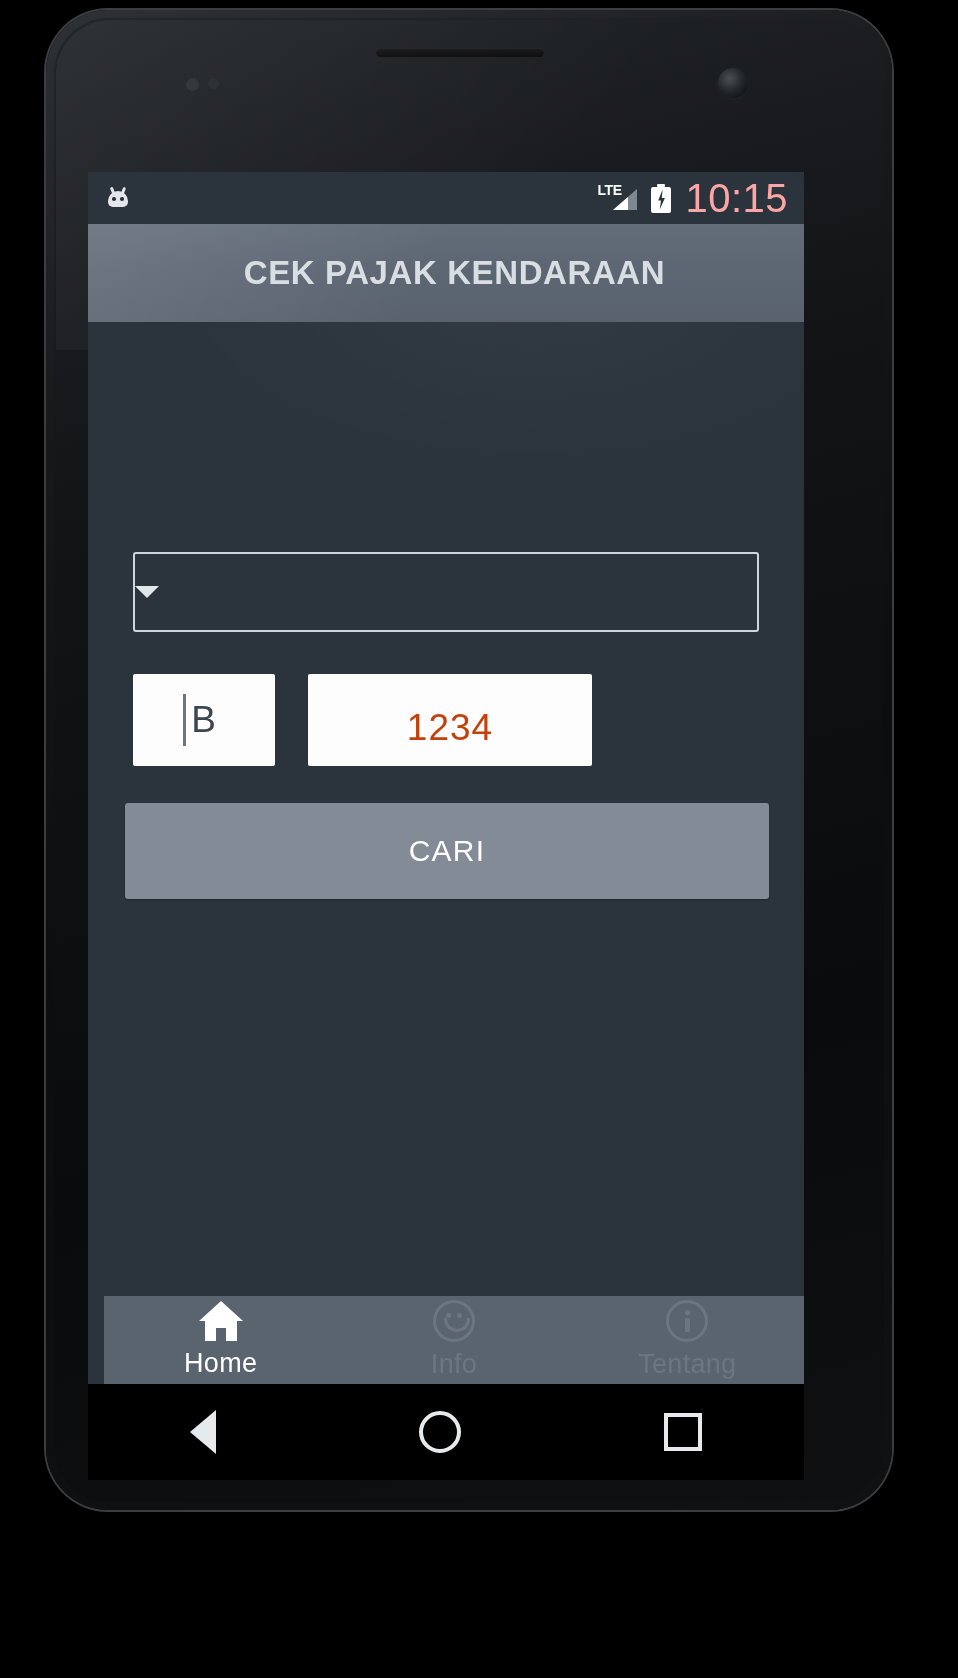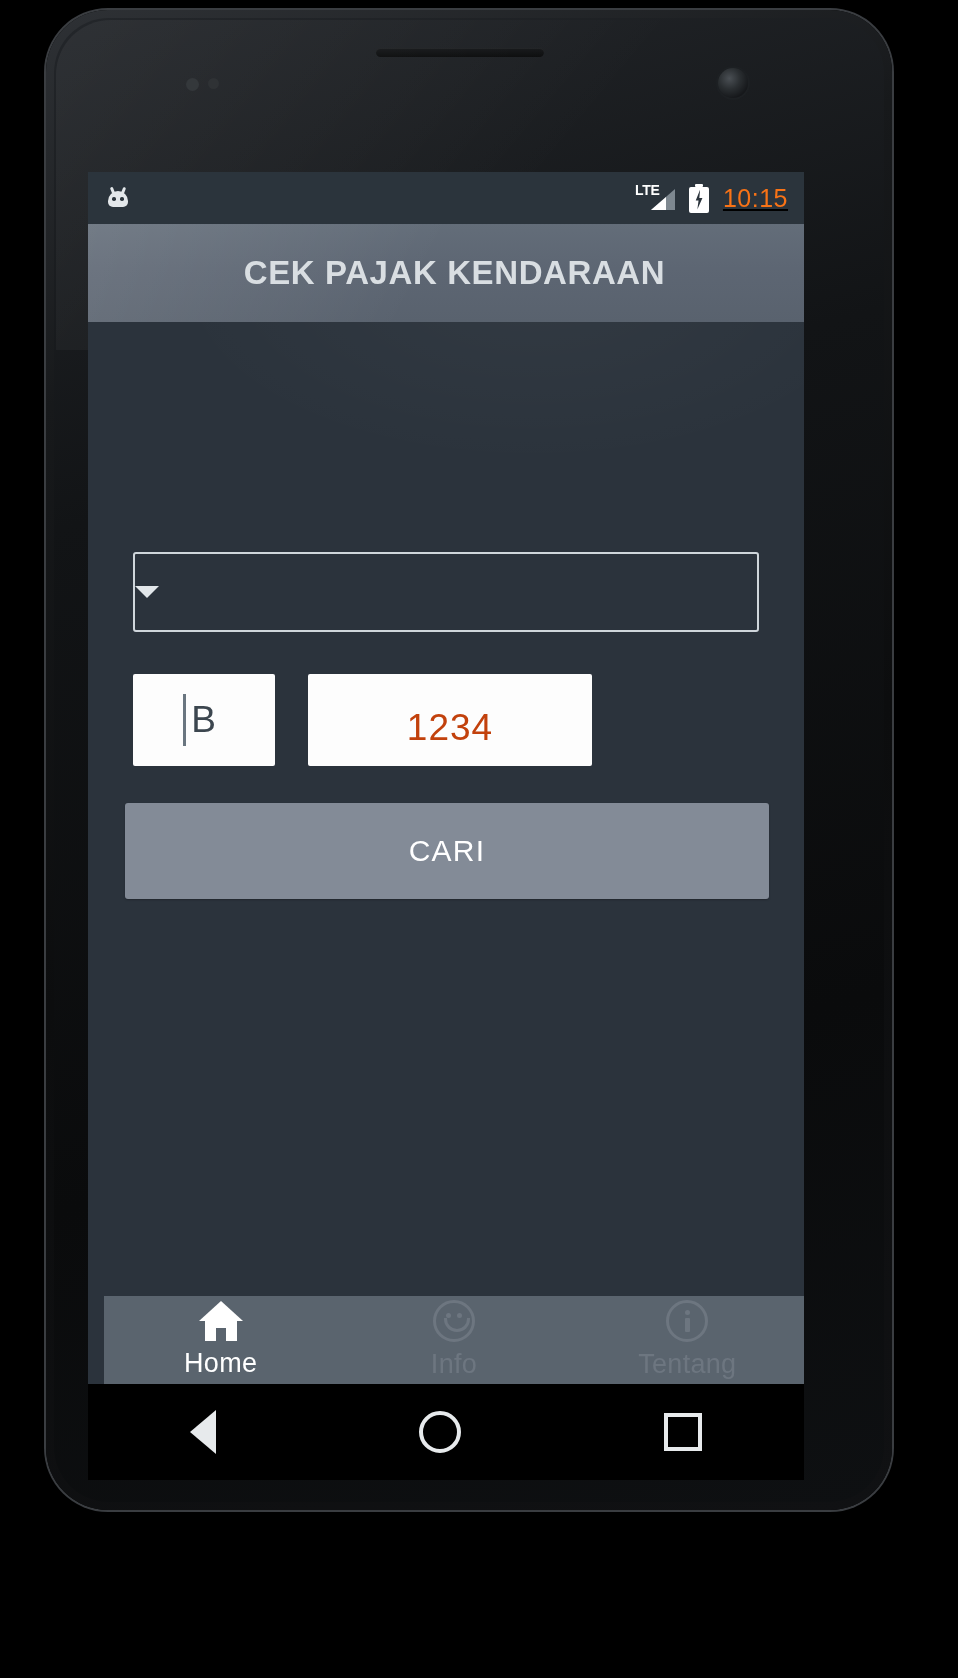--- a/index.html
+++ b/index.html
@@ -60,21 +60,21 @@
   #android-icon .ant-l,#android-icon .ant-r{
     position:absolute;top:0px;width:2.5px;height:7px;background:#e3e7ea;border-radius:2px;
   }
   #android-icon .ant-l{left:5px;transform:rotate(-22deg);}
   #android-icon .ant-r{left:16px;transform:rotate(22deg);}
   #android-icon .eye-l,#android-icon .eye-r{
     position:absolute;top:10px;width:3.5px;height:3.5px;border-radius:50%;background:#2b343c;
   }
   #android-icon .eye-l{left:6px;} #android-icon .eye-r{left:14px;}
 
-  #status-right{display:flex;align-items:center;gap:14px;text-decoration:underline;}
+  #status-right{display:flex;align-items:center;gap:14px;}
   #lte-group{position:relative;width:40px;height:30px;}
   #lte-text{
     position:absolute;left:0;top:0px;font-size:14px;font-weight:bold;color:#ffffff;
     letter-spacing:-.3px;line-height:14px;
   }
   #signal-bars{
     position:absolute;right:0;bottom:3px;width:24px;height:21px;
   }
   #signal-bars .full{
     position:absolute;right:0;bottom:0;width:0;height:0;
@@ -90,21 +90,21 @@
   }
   #battery .body{
     position:absolute;left:0;top:3px;width:20px;height:26px;box-sizing:border-box;
     border:2.5px solid #ffffff;border-radius:2px;background:#ffffff;
   }
   #battery .bolt{
     position:absolute;left:5px;top:6px;width:10px;height:20px;
     background:#2b343c;
     clip-path:polygon(62% 0%,18% 55%,46% 55%,34% 100%,85% 42%,54% 42%);
   }
-  #clock{font-size:25px;color:#f97316;font-weight:normal;letter-spacing:.5px;line-height:31px;}
+  #clock{font-size:40px;color:#fca5a5;font-weight:normal;letter-spacing:.5px;line-height:31px;}
 
   
   #appbar{
     height:98px;position:relative;
     background:linear-gradient(180deg,#636d79 0%,#5d6673 45%,#59626e 100%);
     display:flex;align-items:center;justify-content:center;
   }
   #appbar:after{
     content:"";position:absolute;left:0;top:0;width:58%;height:100%;
     background:linear-gradient(118deg,rgba(255,255,255,.10) 0%,rgba(255,255,255,.035) 55%,rgba(255,255,255,0) 78%);

